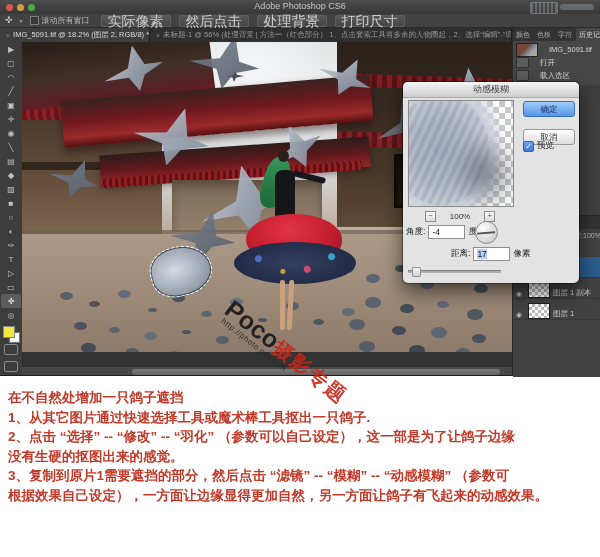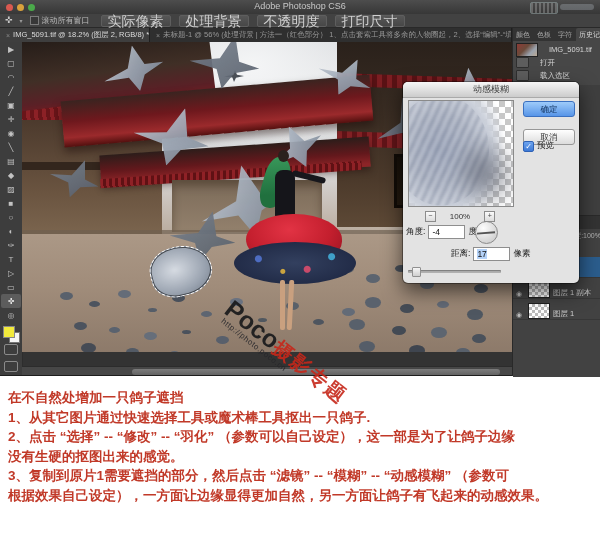--- a/index.html
+++ b/index.html
@@ -197,22 +197,22 @@
     <div class="optionsbar">
       <span class="handic">✜</span>
       <span class="caret">▾</span>
       <span class="optchk">
         <span class="box"></span>
         <span class="lb">滚动所有窗口</span>
       </span>
       <span class="optbtns">
 
       <span class="optbtn">实际像素</span>
+          <span class="optbtn">然后点击</span>
           <span class="optbtn">处理背景</span>
-          <span class="optbtn">不透明度</span>
           <span class="optbtn">打印尺寸</span>
         </span>
     </div>
 
     <div class="tabbar">
       <div class="doctab active">
         <span class="x">×</span>
         <span>IMG_5091.tif @ 18.2% (图层 2, RGB/8) *</span>
       </div>
       <div class="doctab inactive">

